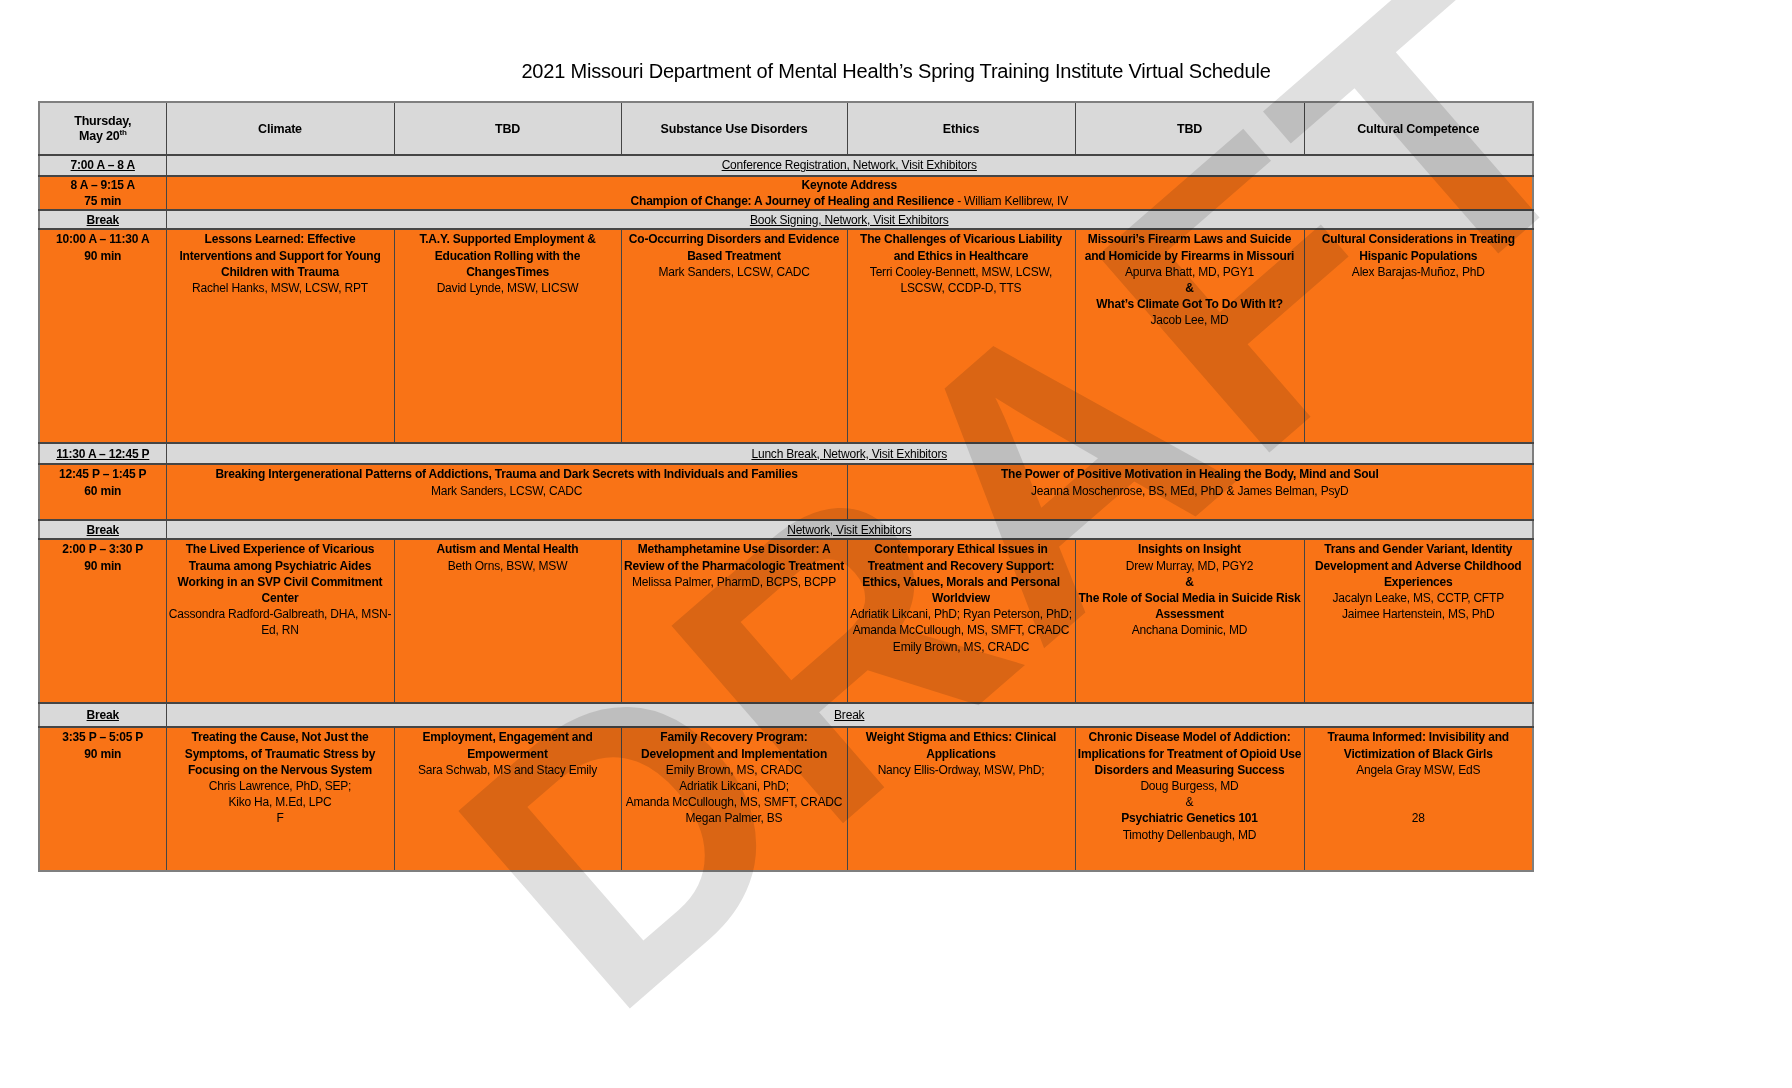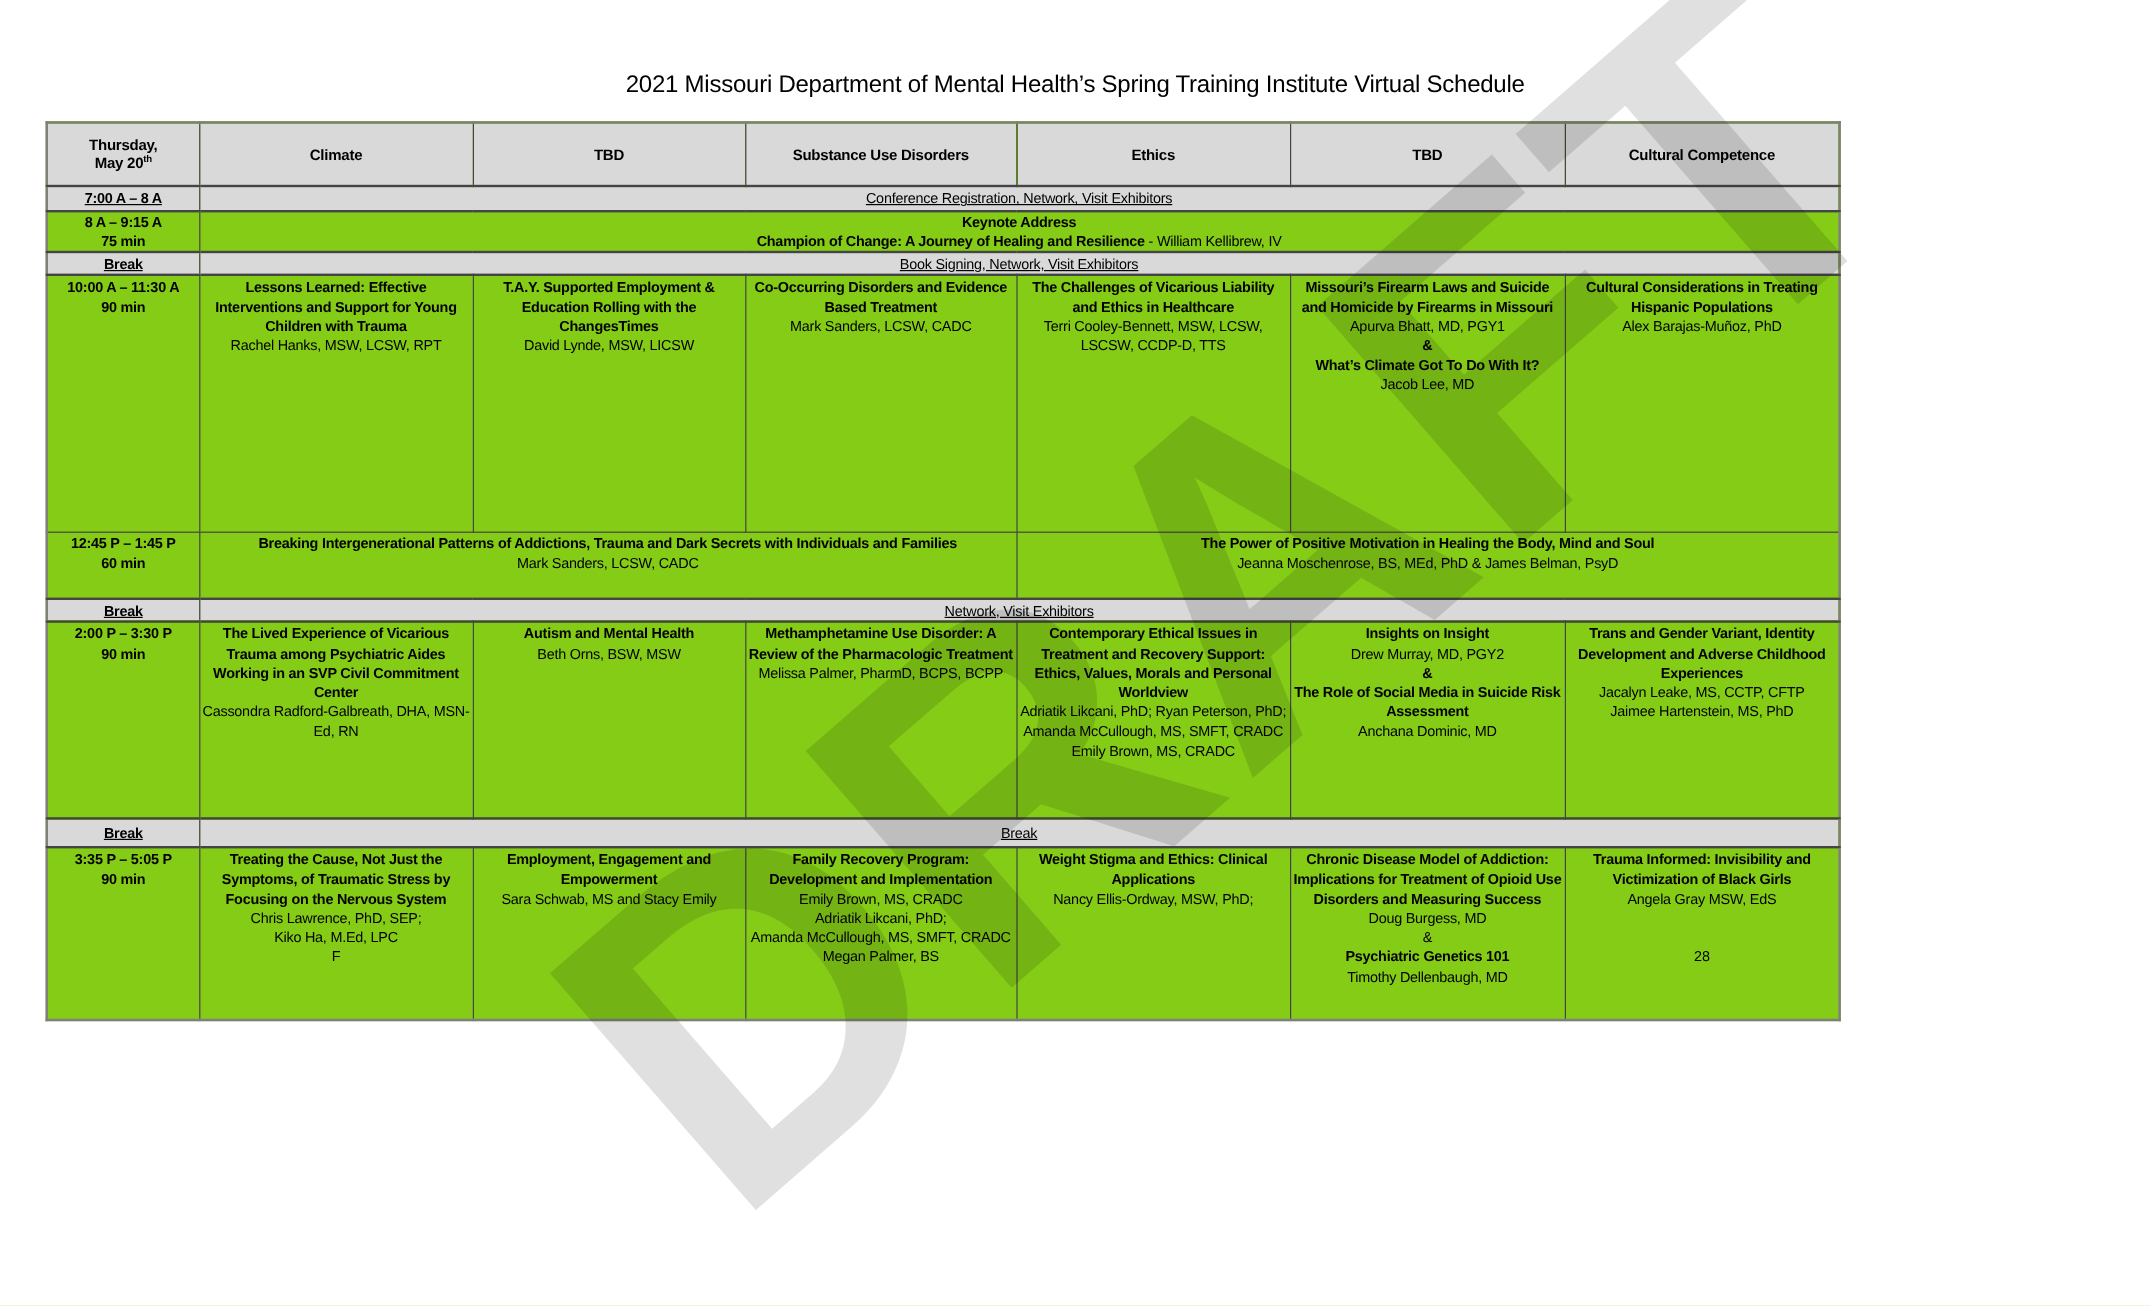--- a/index.html
+++ b/index.html
@@ -21,21 +21,21 @@
     transform:rotate(-41deg);
     font-size:380px; font-weight:bold; letter-spacing:8px;
     color:#9e9e9e; opacity:0.32;
     mix-blend-mode:multiply;
     z-index:6; pointer-events:none;
     user-select:none;
   }
   table.schedule {
     position:absolute; left:38px; top:101px; width:1494px;
     border-collapse:collapse; table-layout:fixed;
-    background:#84cc16;
+    background:#f97316;
     border:2px solid #7f7f7f;
   }
   td, th { border:1px solid #454545; padding:0 2px; overflow:hidden; }
   th {
     background:#d9d9d9; font-size:12.5px; font-weight:bold;
     text-align:center; vertical-align:middle; letter-spacing:-0.2px;
     height:51px;
   }
   th sup { font-size:8px; }
   td.time {
@@ -137,20 +137,28 @@
           <div class="line"><span>Apurva Bhatt, MD, PGY1</span></div>
           <div class="line"><span class="seg-b">&amp;</span></div>
           <div class="line"><span class="seg-b">What’s Climate Got To Do With It?</span></div>
           <div class="line"><span>Jacob Lee, MD</span></div>
         </td>
         <td colspan="1" class="cell">
           <div class="line"><span class="seg-b">Cultural Considerations in Treating Hispanic Populations</span></div>
           <div class="line"><span>Alex Barajas-Muñoz, PhD</span></div>
         </td>
       </tr>
+      <tr class="banner" style="height: 21px;">
+        <td class="time shaded">
+          <div class="line">11:30 A – 12:45 P</div>
+        </td>
+        <td colspan="6" class="cell shaded">
+          <div class="line"><span>Lunch Break, Network, Visit Exhibitors</span></div>
+        </td>
+      </tr>
       <tr class="sessions" style="height: 56px;">
         <td class="time">
           <div class="line">12:45 P – 1:45 P</div>
           <div class="line">60 min</div>
         </td>
         <td colspan="3" class="cell">
           <div class="line"><span class="seg-b">Breaking Intergenerational Patterns of Addictions, Trauma and Dark Secrets with Individuals and Families</span></div>
           <div class="line"><span>Mark Sanders, LCSW, CADC</span></div>
         </td>
         <td colspan="3" class="cell">

